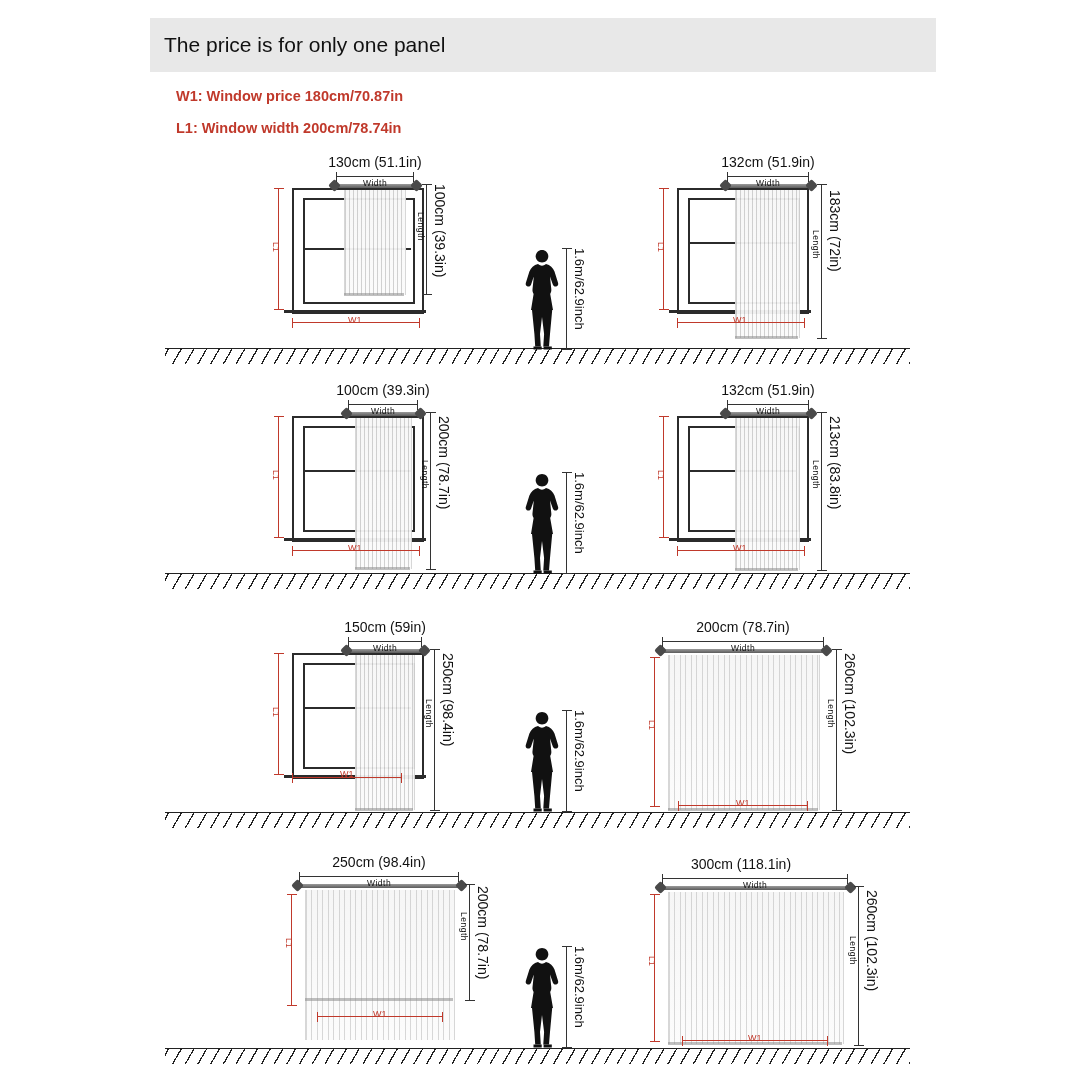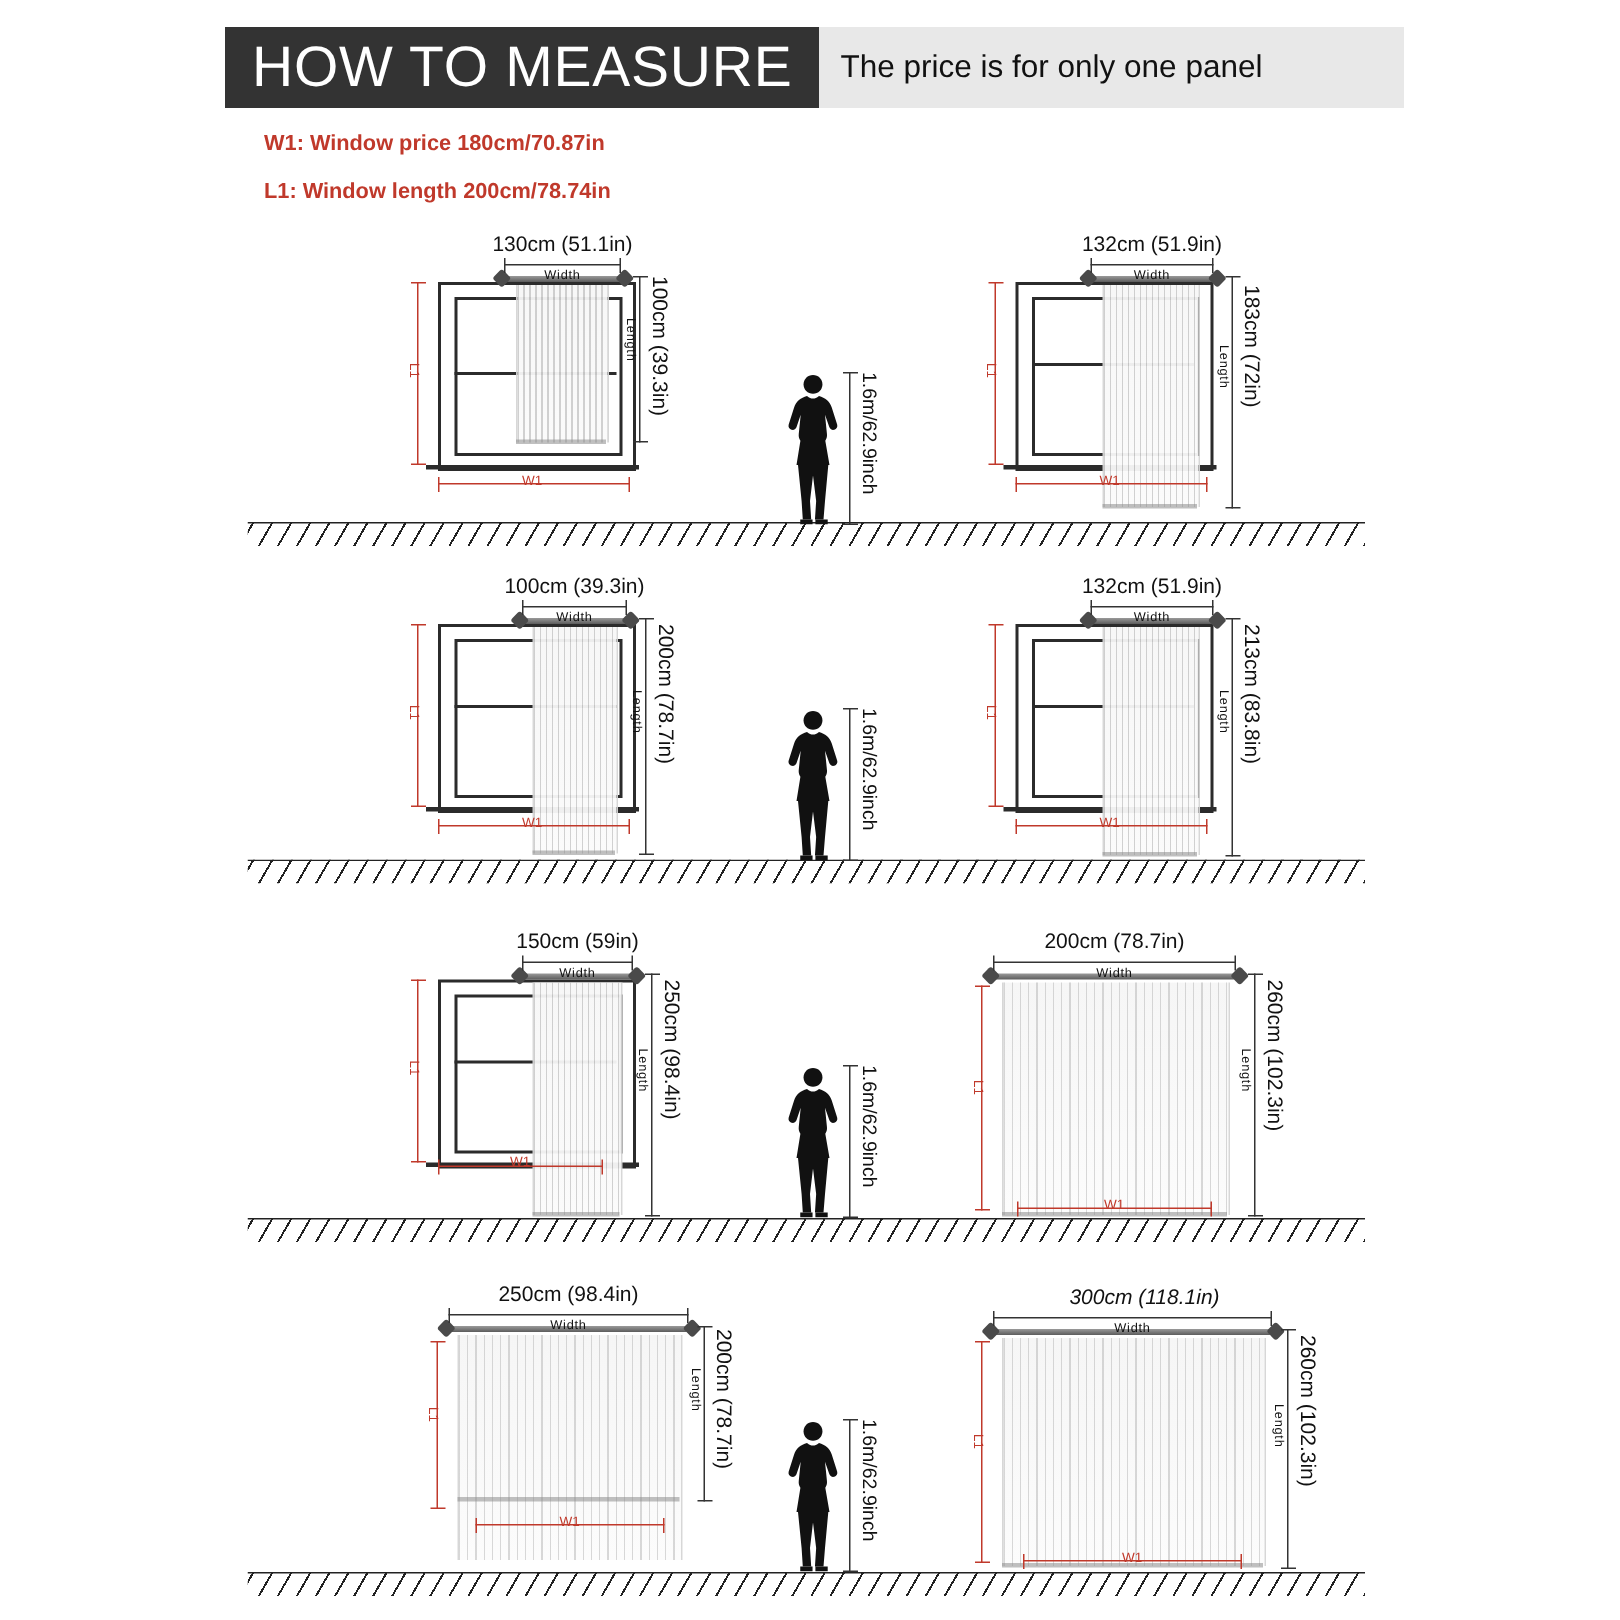--- a/index.html
+++ b/index.html
@@ -243,26 +243,25 @@
     white-space: nowrap;
     writing-mode: vertical-rl;
     text-orientation: mixed;
     color: #111;
   }
 </style>
 </head>
 <body>
 
 <div class="header">
-  <div class="header-title">HOW TO MEASURE</div>
   <div class="header-note">The price is for only one panel</div>
 </div>
 
 <div class="note w1">W1: Window price 180cm/70.87in</div>
-<div class="note l1">L1: Window length 200cm/78.74in</div>
+<div class="note l1">L1: Window width 200cm/78.74in</div>
 
 <div class="floor" style="left:165px; top:348px; width:745px;">
   <div class="line"></div>
     <div class="hatch"></div>
 </div>
 <div class="floor" style="left:165px; top:573px; width:745px;">
   <div class="line"></div>
     <div class="hatch"></div>
 </div>
 <div class="floor" style="left:165px; top:812px; width:745px;">
@@ -427,21 +426,21 @@
 </div>
 
 <div class="cell" style="left:640px; top:850px; width:240px; height:210px;">
   <div class="curtain wide" style="left:28px; top:42px; width:174px; height:152px;"></div>
   <div class="curtain-bottom" style="left:28px; top:192px; width:174px;"></div>
   <div class="rod" style="left:22px; top:36px; width:186px;"></div>
   <div class="finial" style="left:16px; top:33px;"></div>
   <div class="finial" style="left:206px; top:33px;"></div>
   <div class="hbar" style="left:22px; top:28px; width:186px;"></div>
   <div class="dim-width-label" style="left:22px; top:30px; width:186px;">Width</div>
-  <div class="dim-top" style="left:33px; top:6px; width:180px;font-style:italic;">300cm  (118.1in)</div>
+  <div class="dim-top" style="left:11px; top:6px; width:180px;">300cm  (118.1in)</div>
   <div class="vbar" style="left:218px; top:36px; height:160px;"></div>
   <div class="dim-side" style="left:224px; top:40px; height:135px;">260cm (102.3in)</div>
   <div class="dim-side-label" style="left:208px; top:86px;">Length</div>
   <div class="hbar red" style="left:42px; top:190px; width:146px;"></div>
   <div class="label-red" style="left:108px; top:183px;">W1</div>
   <div class="vbar red" style="left:14px; top:44px; height:148px;"></div>
   <div class="label-red vert" style="left:7px; top:106px;">L1</div>
 </div>
 
 <div class="person" style="left:518px; top:248px;">

